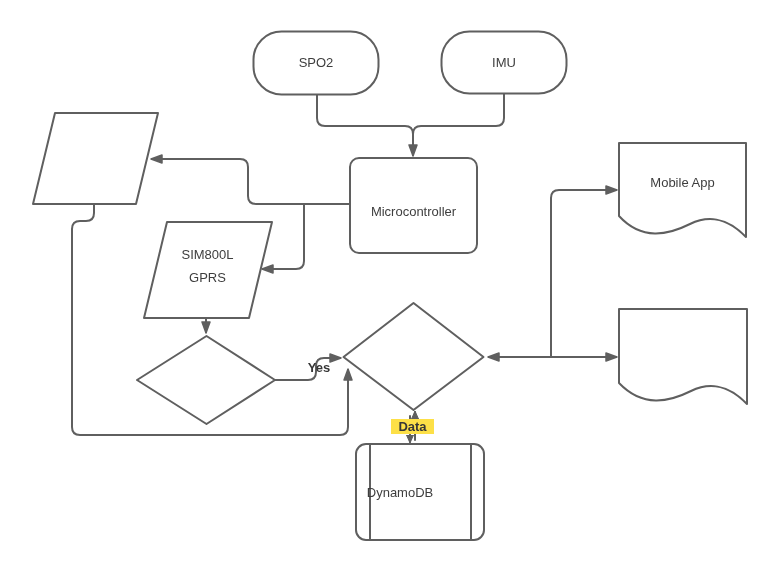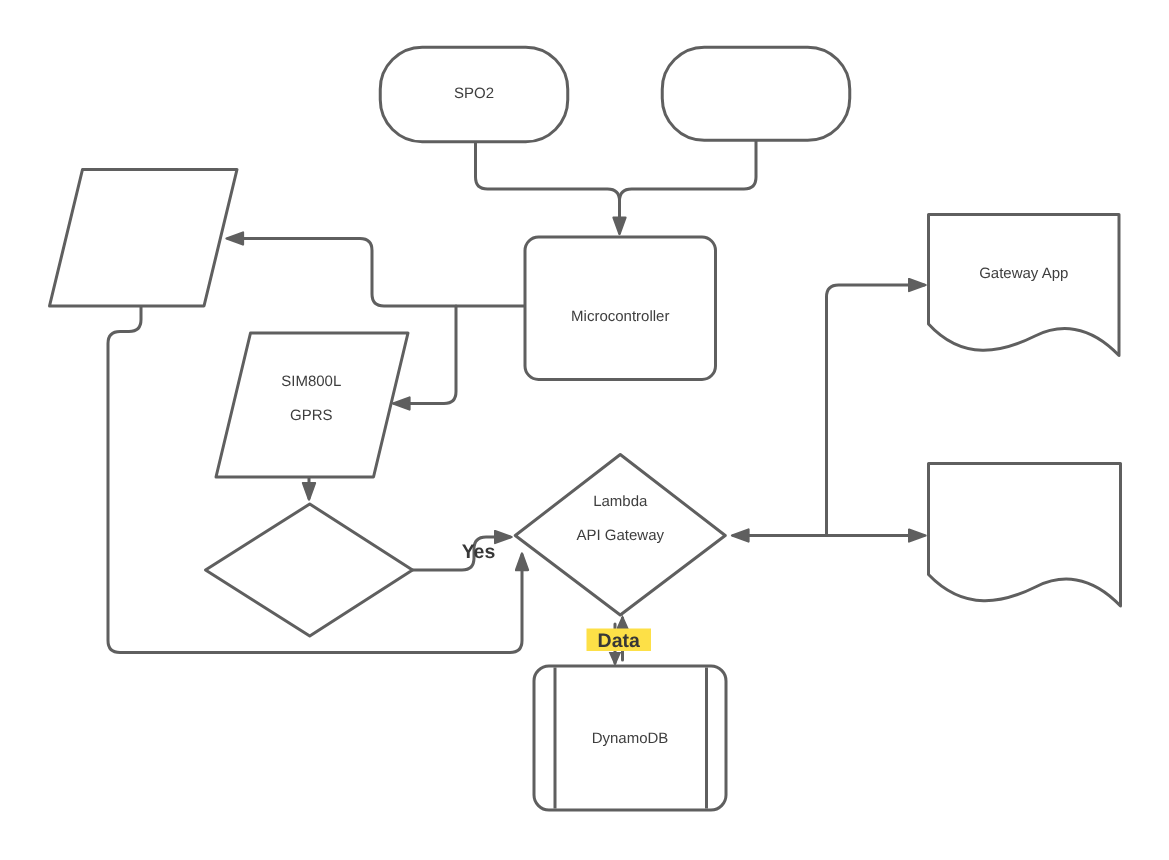--- a/index.html
+++ b/index.html
@@ -6,21 +6,21 @@
   .canvas{
     position:relative;width:779px;height:573px;background:#ffffff;
     font-family:"Liberation Sans",sans-serif;overflow:hidden;
   }
   .canvas svg{position:absolute;left:0;top:0;}
   .shape{fill:#ffffff;stroke:#5f5f5f;stroke-width:2;stroke-linejoin:round;}
   .conn{fill:none;stroke:#5f5f5f;stroke-width:2;stroke-linejoin:round;stroke-linecap:round;}
   .inner{fill:none;stroke:#5f5f5f;stroke-width:2;}
   .lbl{
     position:absolute;display:flex;align-items:center;justify-content:center;
-    text-align:center;white-space:pre-line;font-size:10px;line-height:23px;
+    text-align:center;white-space:pre-line;font-size:13px;line-height:23px;
     color:#3e3e3e;pointer-events:none;
   }
   .edge-lbl{font-size:13px;font-weight:bold;line-height:15px;color:#373737;}
   .edge-lbl.bg{background:#fde047;}
 </style>
 </head>
 <body>
 
 <div class="canvas">
 
@@ -61,24 +61,23 @@
       <path class="shape" d="M619,309 L747,309 L747,404 C727,383 707,383 691,391 C669,402 643,408 619,383 Z"></path>
       <g>
         <rect class="shape" x="356" y="444" width="128" height="96" rx="10"></rect>
         <path class="inner" d="M370,445 L370,539"></path>
         <path class="inner" d="M471,445 L471,539"></path>
       </g>
     </g>
   </svg>
 
   <div class="lbl" style="left:253px;top:31px;width:126px;height:63px">SPO2</div>
+  <div class="lbl" style="left:441px;top:31px;width:126px;height:62px">IMU</div>
   <div class="lbl" style="left:350px;top:158px;width:127px;height:107px">Microcontroller</div>
   <div class="lbl" style="left:143px;top:224px;width:129px;height:84px">SIM800L
 GPRS</div>
-  <div class="lbl" style="left:343px;top:301px;width:141px;height:90px">Lambda
-API Gateway</div>
-  <div class="lbl" style="left:619px;top:145px;width:127px;height:74px">Gateway App</div>
-  <div class="lbl" style="left:356px;top:444px;width:128px;height:96px">DynamoDB</div>
+  <div class="lbl" style="left:619px;top:145px;width:127px;height:74px">Mobile App</div>
+  <div class="lbl" style="left:336px;top:444px;width:128px;height:96px">DynamoDB</div>
 
   <div class="lbl edge-lbl" style="left:304px;top:360px;width:30px;height:15px">Yes</div>
   <div class="lbl edge-lbl bg" style="left:391px;top:419px;width:43px;height:15px">Data</div>
 
 </div>
 
 </body></html>

